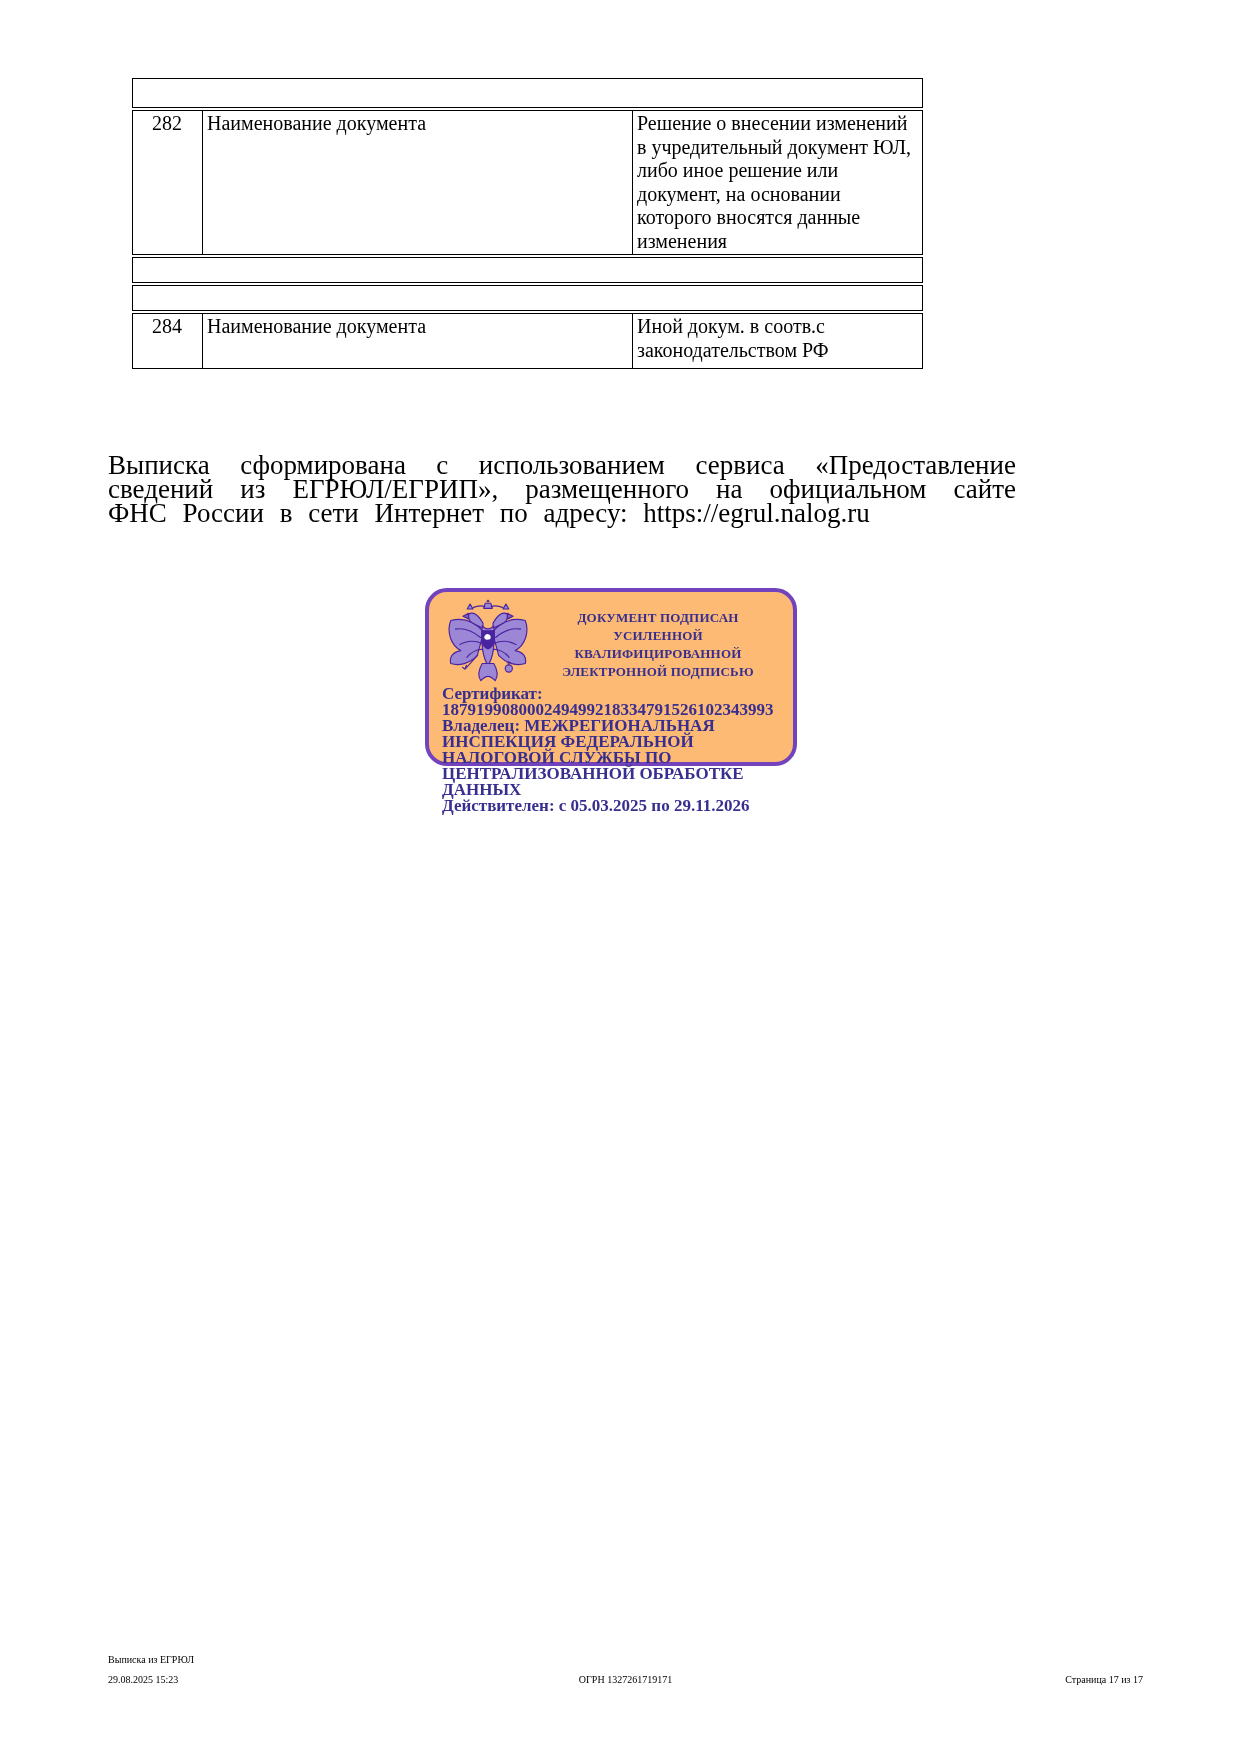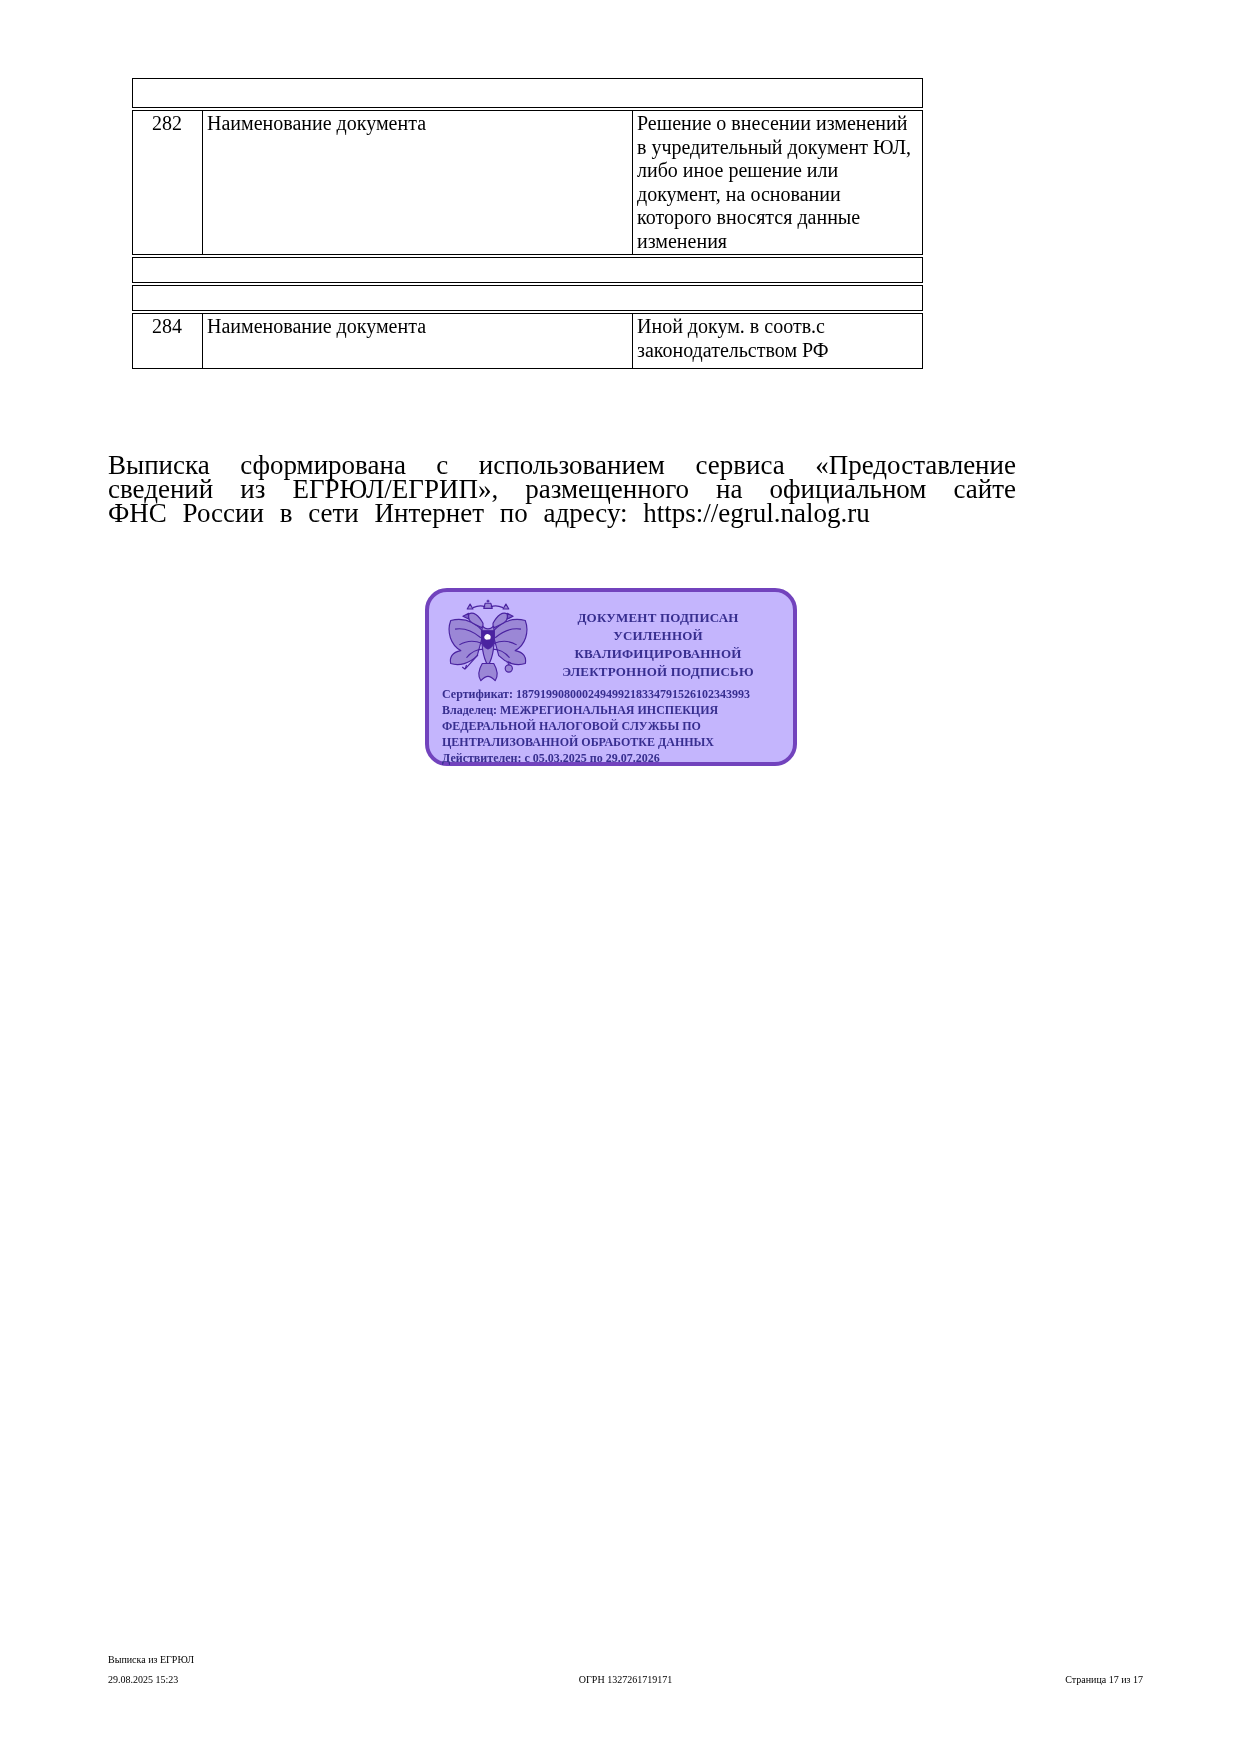--- a/index.html
+++ b/index.html
@@ -54,21 +54,21 @@
 
   
   .stamp {
     position: absolute;
     left: 425px; top: 588px;
     width: 372px; height: 178px;
     box-sizing: border-box;
     border: 4px solid var(--stamp-border, #7243bd);
     border-radius: 22px;
     padding: 5px 13px 4px 13px;
-    background: #c4b5fd;
+    background: #fdba74;
   }
   .stamp-top { display: flex; align-items: flex-start; }
   .eagle {
     width: 88px; height: 86px;
     flex: none;
     margin: 2px 4px 0 2px;
   }
   .stamp-title {
     flex: 1;
     text-align: center;
@@ -76,21 +76,21 @@
     color: var(--stamp-text, #372e8f);
     font-size: 13px;
     line-height: 18px;
     padding-top: 12px;
     letter-spacing: 0.2px;
   }
   .stamp-lines {
     margin-top: 1px;
     font-weight: bold;
     color: var(--stamp-text, #372e8f);
-    font-size: 12px;
+    font-size: 17px;
     line-height: 16px;
   }
 
   
   .footer {
     position: absolute;
     left: 108px; right: 97px; top: 1650px;
     font-size: 10px;
     line-height: 20px;
     height: 44px;
@@ -177,21 +177,21 @@
       <div>УСИЛЕННОЙ КВАЛИФИЦИРОВАННОЙ</div>
       <div>ЭЛЕКТРОННОЙ ПОДПИСЬЮ</div>
     </div>
   </div>
   <div class="stamp-lines">
     <span>Сертификат:</span>
     <span>187919908000249499218334791526102343993</span><br>
     <span>Владелец:</span>
     <span>МЕЖРЕГИОНАЛЬНАЯ ИНСПЕКЦИЯ ФЕДЕРАЛЬНОЙ НАЛОГОВОЙ СЛУЖБЫ ПО ЦЕНТРАЛИЗОВАННОЙ ОБРАБОТКЕ ДАННЫХ</span><br>
     <span>Действителен:</span>
-    <span>с 05.03.2025 по 29.07.2026</span>
+    <span>с 05.03.2025 по 29.11.2026</span>
   </div>
 </div>
 
 <div class="footer">
   <div class="footer-left">
     <div>Выписка из ЕГРЮЛ</div>
     <div>29.08.2025 15:23</div>
   </div>
   <div class="footer-center">ОГРН 1327261719171</div>
   <div class="footer-right">Страница 17 из 17</div>

